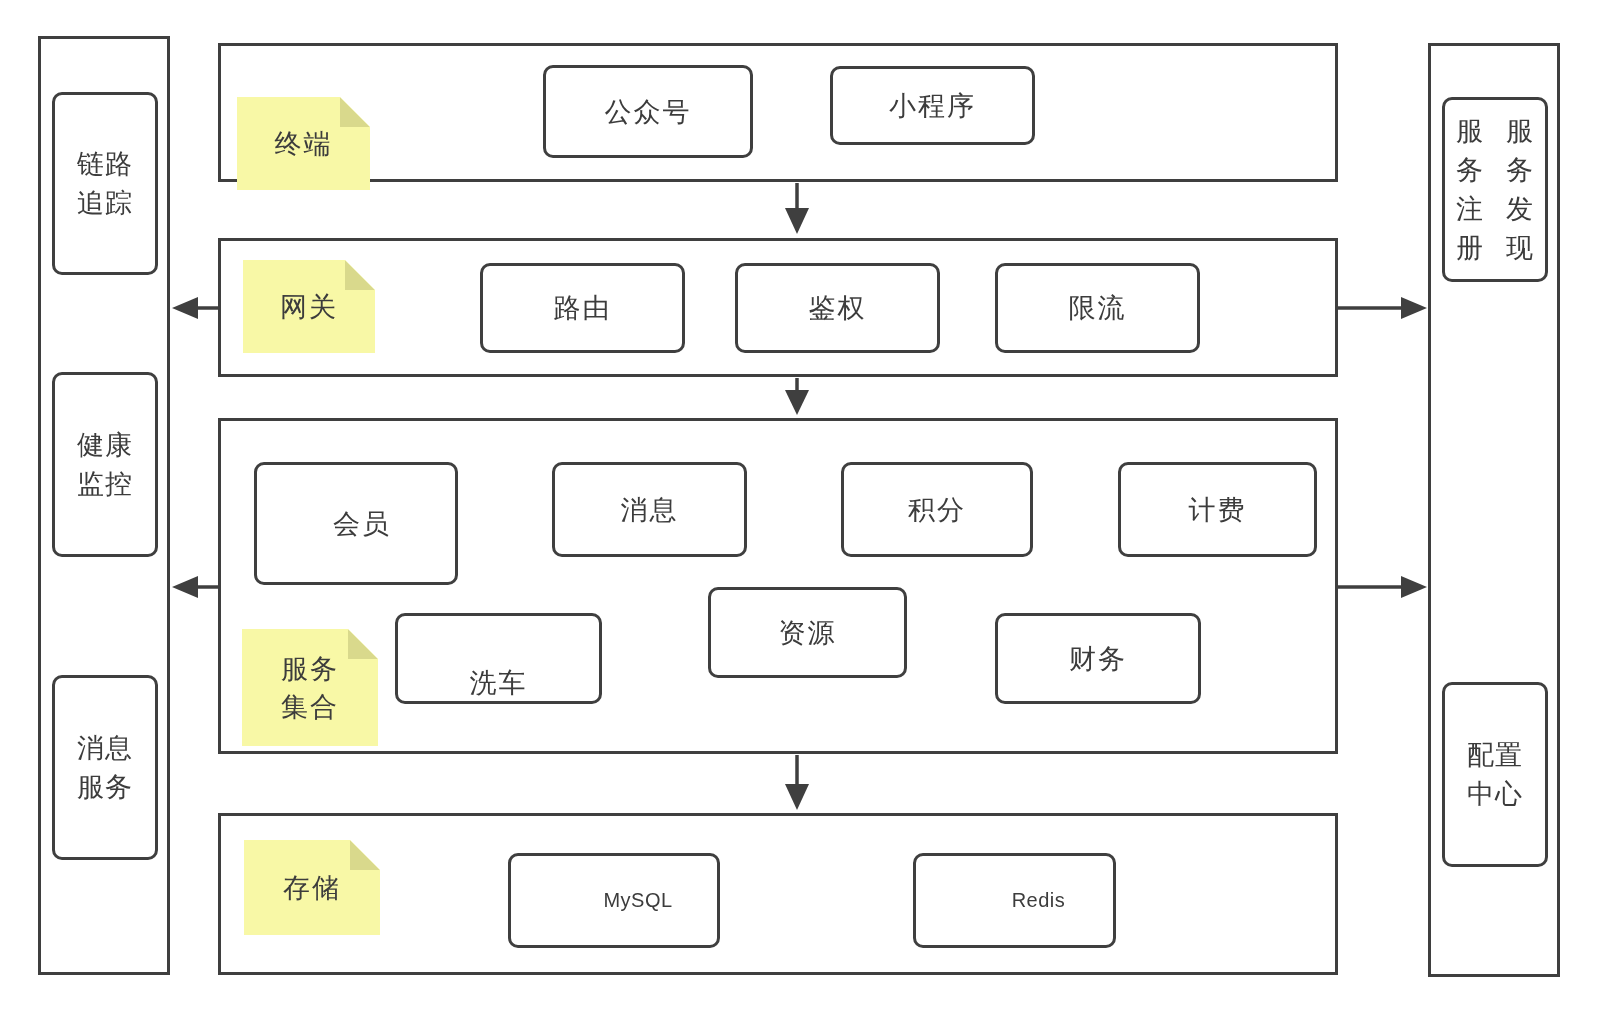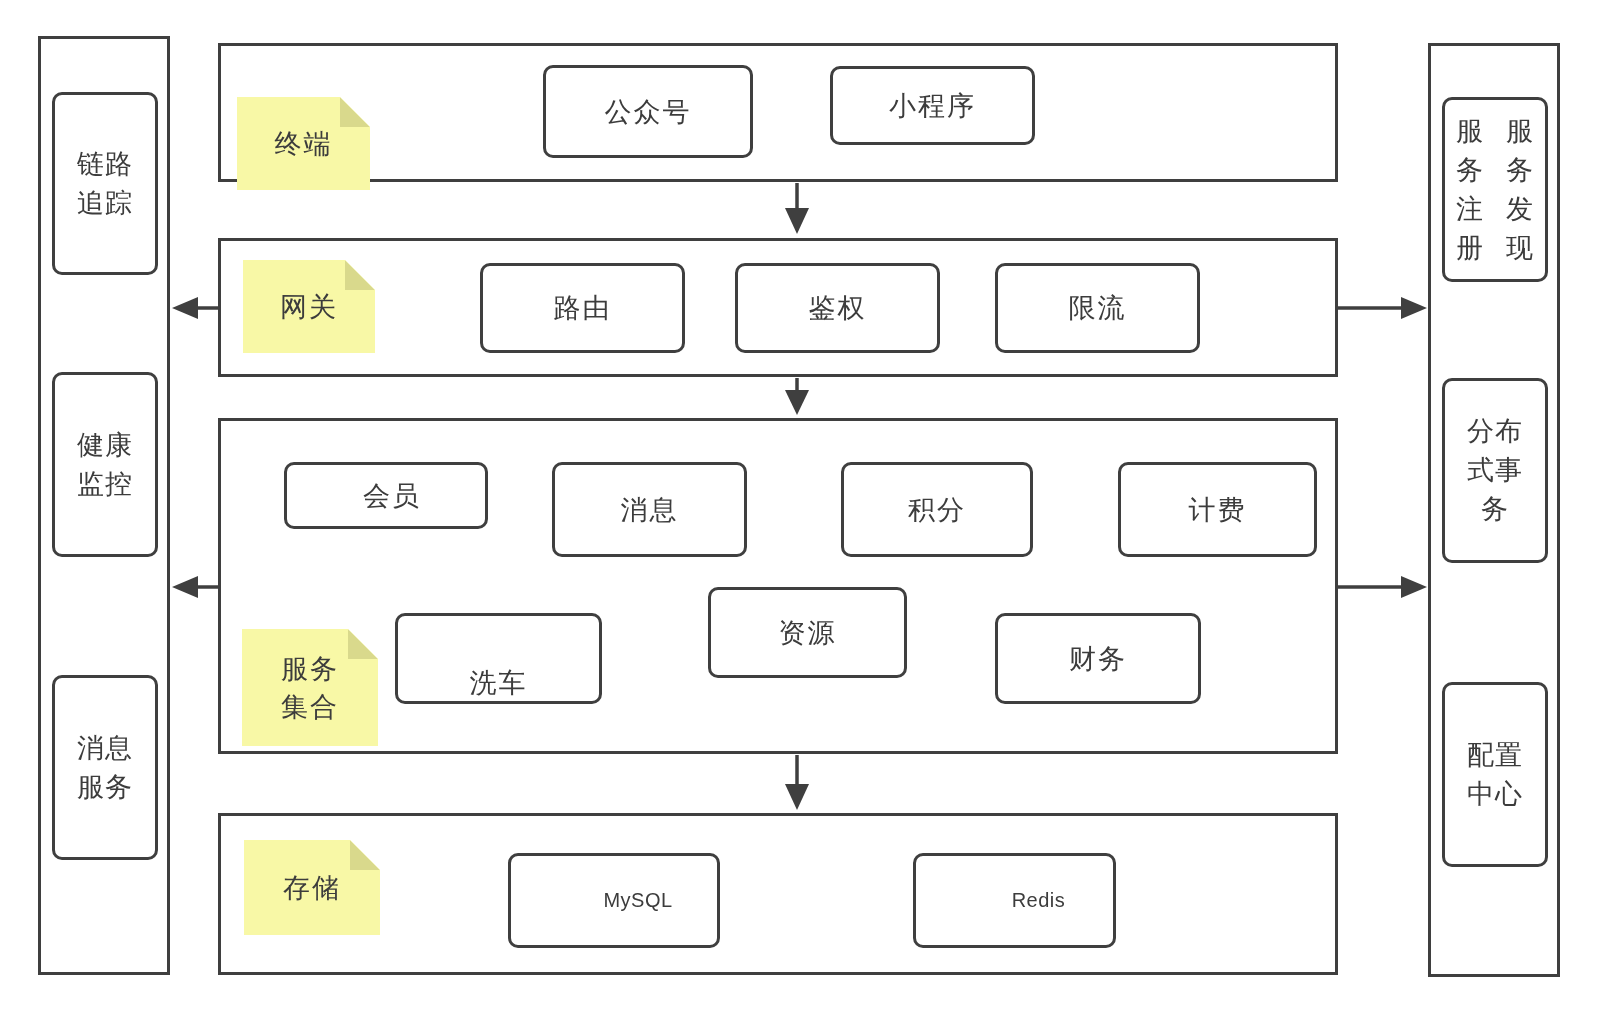--- a/index.html
+++ b/index.html
@@ -94,23 +94,20 @@
   <div class="railbox" style="left:52px;top:675px;width:106px;height:185px;">
     <span class="wrap">消息服务</span>
   </div>
 
   <div class="layer" style="left:1428px;top:43px;width:132px;height:934px;"></div>
   <div class="railbox" style="left:1442px;top:97px;width:106px;height:185px;">
     <span class="wrap">服务注册</span>
     <span class="gap"></span>
     <span class="wrap">服务发现</span>
   </div>
-  <div class="railbox" style="left:1442px;top:378px;width:106px;height:185px;">
-    <span class="wrap">分布式事务</span>
-  </div>
   <div class="railbox" style="left:1442px;top:682px;width:106px;height:185px;">
     <span class="wrap">配置中心</span>
   </div>
 
   <div class="layer" style="left:218px;top:43px;width:1120px;height:139px;"></div>
   <div class="sticky" style="left:237px;top:52px;width:133px;height:93px;margin-top:45px;">
     <span>终端</span>
   </div>
   <div class="node" style="left:543px;top:65px;width:210px;height:93px;">
     <span class="wide">公众号</span>
@@ -130,21 +127,21 @@
     <span class="wide">鉴权</span>
   </div>
   <div class="node" style="left:995px;top:263px;width:205px;height:90px;">
     <span class="wide">限流</span>
   </div>
 
   <div class="layer" style="left:218px;top:418px;width:1120px;height:336px;"></div>
   <div class="sticky" style="left:242px;top:629px;width:136px;height:117px;">
     <span class="wrap">服务集合</span>
   </div>
-  <div class="node" style="left:284px;top:462px;width:204px;height:67px;padding-left:12px;">
+  <div class="node" style="left:254px;top:462px;width:204px;height:123px;padding-left:12px;">
     <span class="wide">会员</span>
   </div>
   <div class="node" style="left:552px;top:462px;width:195px;height:95px;">
     <span class="wide">消息</span>
   </div>
   <div class="node" style="left:841px;top:462px;width:192px;height:95px;">
     <span class="wide">积分</span>
   </div>
   <div class="node" style="left:1118px;top:462px;width:199px;height:95px;">
     <span class="wide">计费</span>

